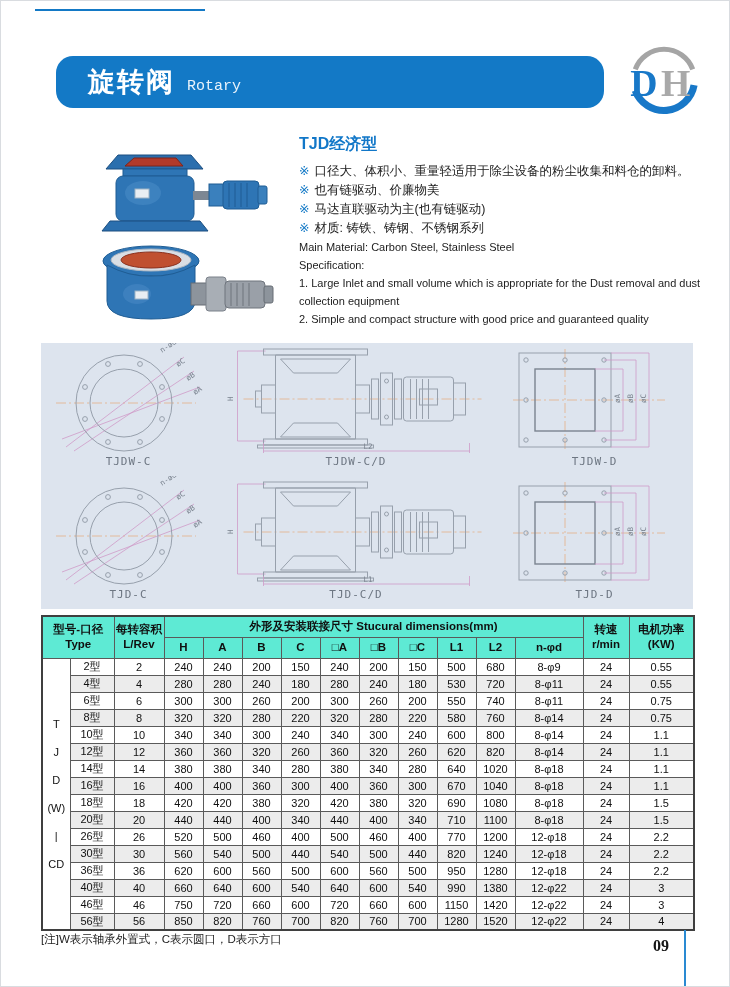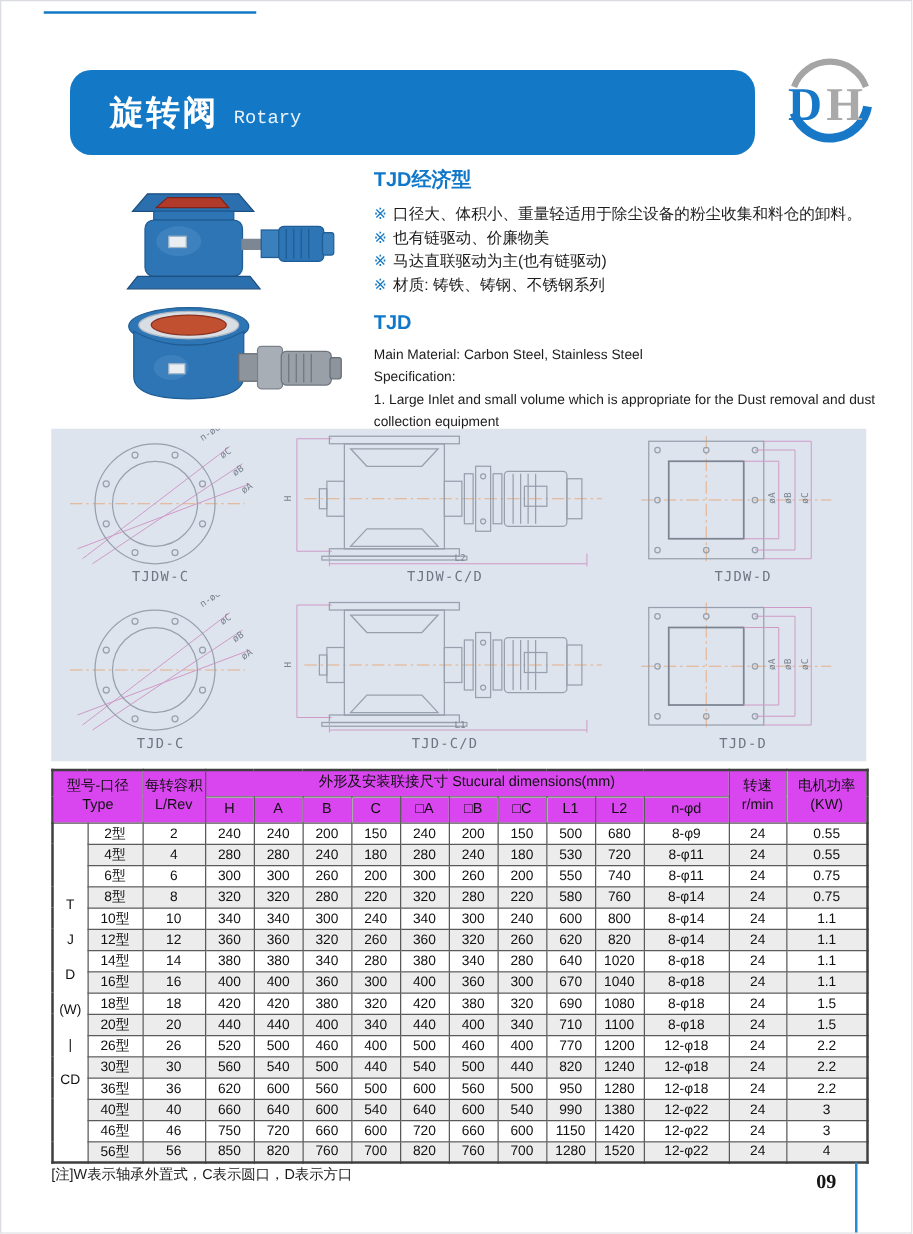--- a/index.html
+++ b/index.html
@@ -2,21 +2,21 @@
 <html><head>
 <meta charset="utf-8">
 <style>
   html,body{margin:0;padding:0;background:#fff;}
   body{width:730px;height:987px;font-family:"Liberation Sans","DejaVu Sans",sans-serif;}
   .page{position:relative;width:730px;height:987px;box-sizing:border-box;background:#fff;
         border:1px solid #d9dce0;overflow:hidden;}
   .top-accent{position:absolute;left:34px;top:8px;width:170px;height:2px;background:#1379c6;}
 
   
-  .title-pill{position:absolute;left:55px;top:55px;width:548px;height:68px;background:#1379c6;
+  .title-pill{position:absolute;left:55px;top:55px;width:548px;height:52px;background:#1379c6;
               border-radius:17px;display:flex;align-items:center;padding-left:32px;box-sizing:border-box;}
   .title-zh{color:#fff;font-size:27px;font-weight:bold;letter-spacing:2px;}
   .title-en{color:#eaf3fb;font-size:15px;margin-left:12px;margin-top:8px;font-family:Liberation Mono, monospace;}
   .logo{position:absolute;left:610px;top:42px;width:106px;height:80px;}
 
   
   .photos{position:absolute;left:60px;top:142px;width:230px;height:195px;}
   .photo1{position:absolute;left:2px;top:4px;}
   .photo2{position:absolute;left:18px;top:96px;}
   .texts{position:absolute;left:298px;top:127px;width:424px;}
@@ -34,21 +34,21 @@
   .ln{stroke:#97a0ac;fill:none;stroke-width:1;}
   .ln2{stroke:#7b8490;fill:none;stroke-width:1.4;}
   .cl{stroke:#e6ae85;fill:none;stroke-width:0.8;stroke-dasharray:10 3 2 3;}
   .dim{stroke:#cf9ac8;fill:none;stroke-width:0.8;}
   .dimt{fill:#7b8490;font-size:7.5px;font-family:"DejaVu Sans Mono",monospace;}
 
   
   .spec-table{position:absolute;left:40px;top:614px;width:652px;table-layout:fixed;
               border-collapse:collapse;border:2px solid #3f3f3f;}
   .spec-table th,.spec-table td{border:1px solid #5a5a5a;text-align:center;padding:0;overflow:hidden;}
-  .spec-table thead th{background:#d946ef;font-weight:normal;font-size:11.5px;line-height:1.3;color:#101010;margin-left:48px;}
+  .spec-table thead th{background:#5eead4;font-weight:bold;font-size:11.5px;line-height:1.3;color:#101010;margin-left:48px;}
   .spec-table thead tr{height:21px;}
   .spec-table tbody tr{height:17px;}
   .spec-table tbody td{font-size:11px;color:#101010;background:#fff;}
   .spec-table tbody tr.alt td{background:#ececec;}
   .spec-table td.series-cell{background:#fff;font-size:11px;line-height:28px;color:#101010;}
 
   .footnote{position:absolute;left:40px;top:931px;font-size:11.5px;color:#1c1c1c;}
   .pageno{position:absolute;left:652px;top:936px;font-family:"Liberation Serif","DejaVu Serif",serif;
           font-weight:bold;font-size:16px;color:#151515;}
   .page-vline{position:absolute;left:683px;top:929px;width:2px;height:57px;background:#2a8ad2;}
@@ -109,21 +109,20 @@
   </div>
 
   <div class="texts">
     <div class="sec-head">TJD经济型</div>
     <ul class="bullets">
         <li><span class="mark">※</span><span>口径大、体积小、重量轻适用于除尘设备的粉尘收集和料仓的卸料。</span></li>
         <li><span class="mark">※</span><span>也有链驱动、价廉物美</span></li>
         <li><span class="mark">※</span><span>马达直联驱动为主(也有链驱动)</span></li>
         <li><span class="mark">※</span><span>材质: 铸铁、铸钢、不锈钢系列</span></li>
       </ul>
-    <div class="sec-head" style="margin-top:12px;">TJD</div>
     <div class="tjd-lines">
         <div>Main Material: Carbon Steel, Stainless Steel</div>
         <div>Specification:</div>
         <div>1. Large Inlet and small volume which is appropriate for the Dust removal and dust collection equipment</div>
         <div>2. Simple and compact structure with good price and guaranteed quality</div>
       </div>
   </div>
 
   <div class="drawings">
     <div class="draw-row">

